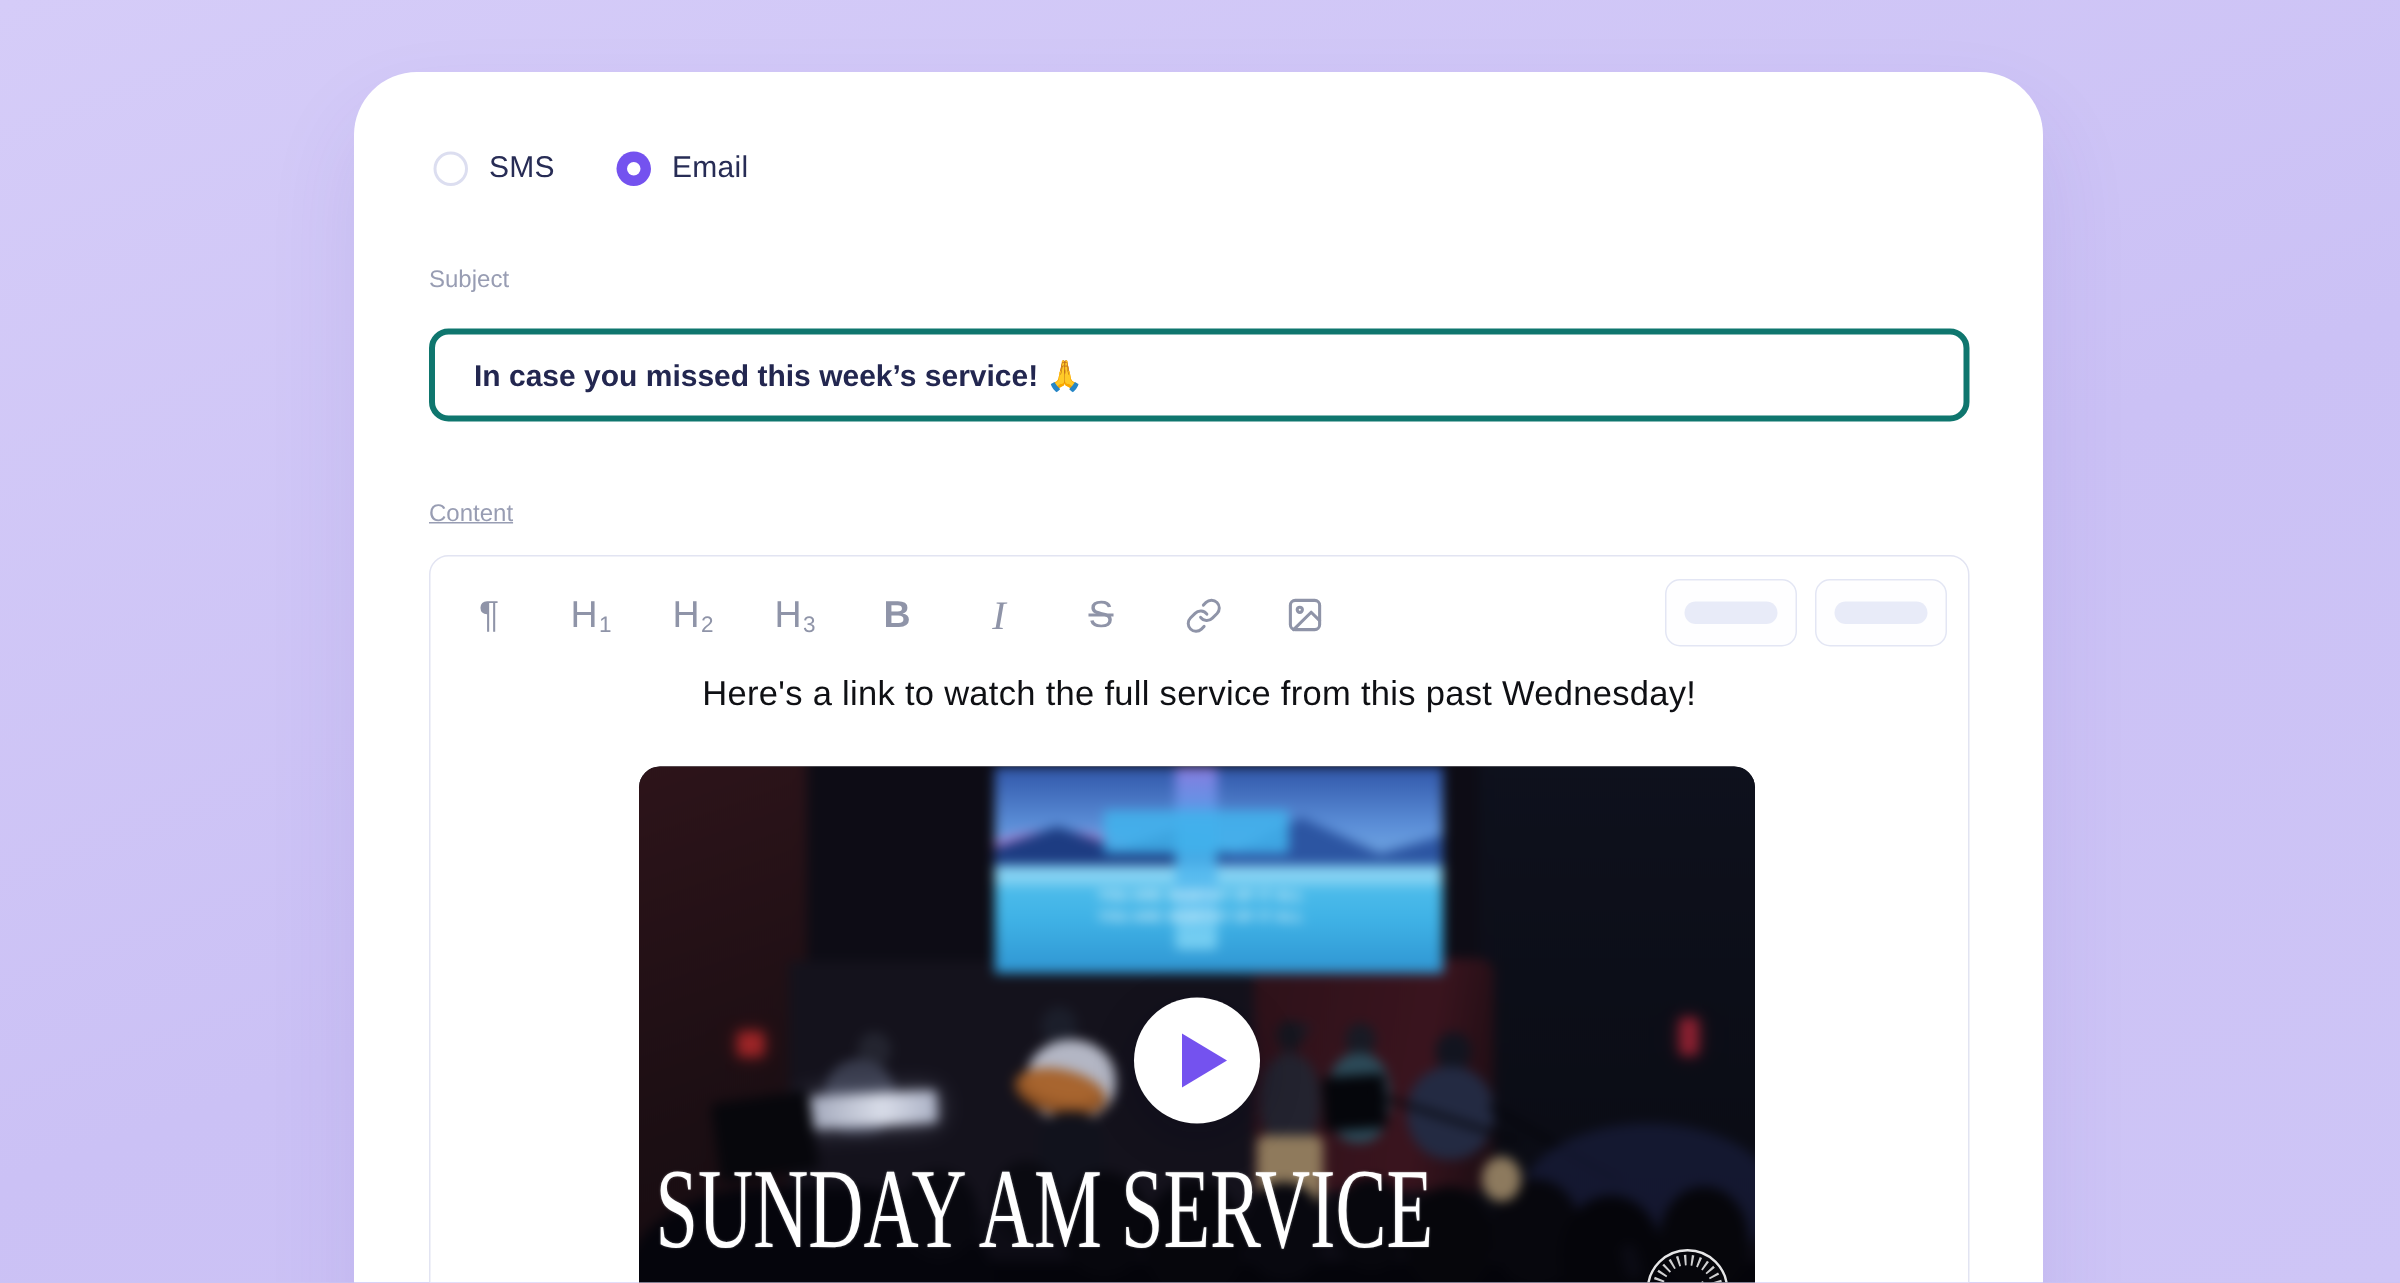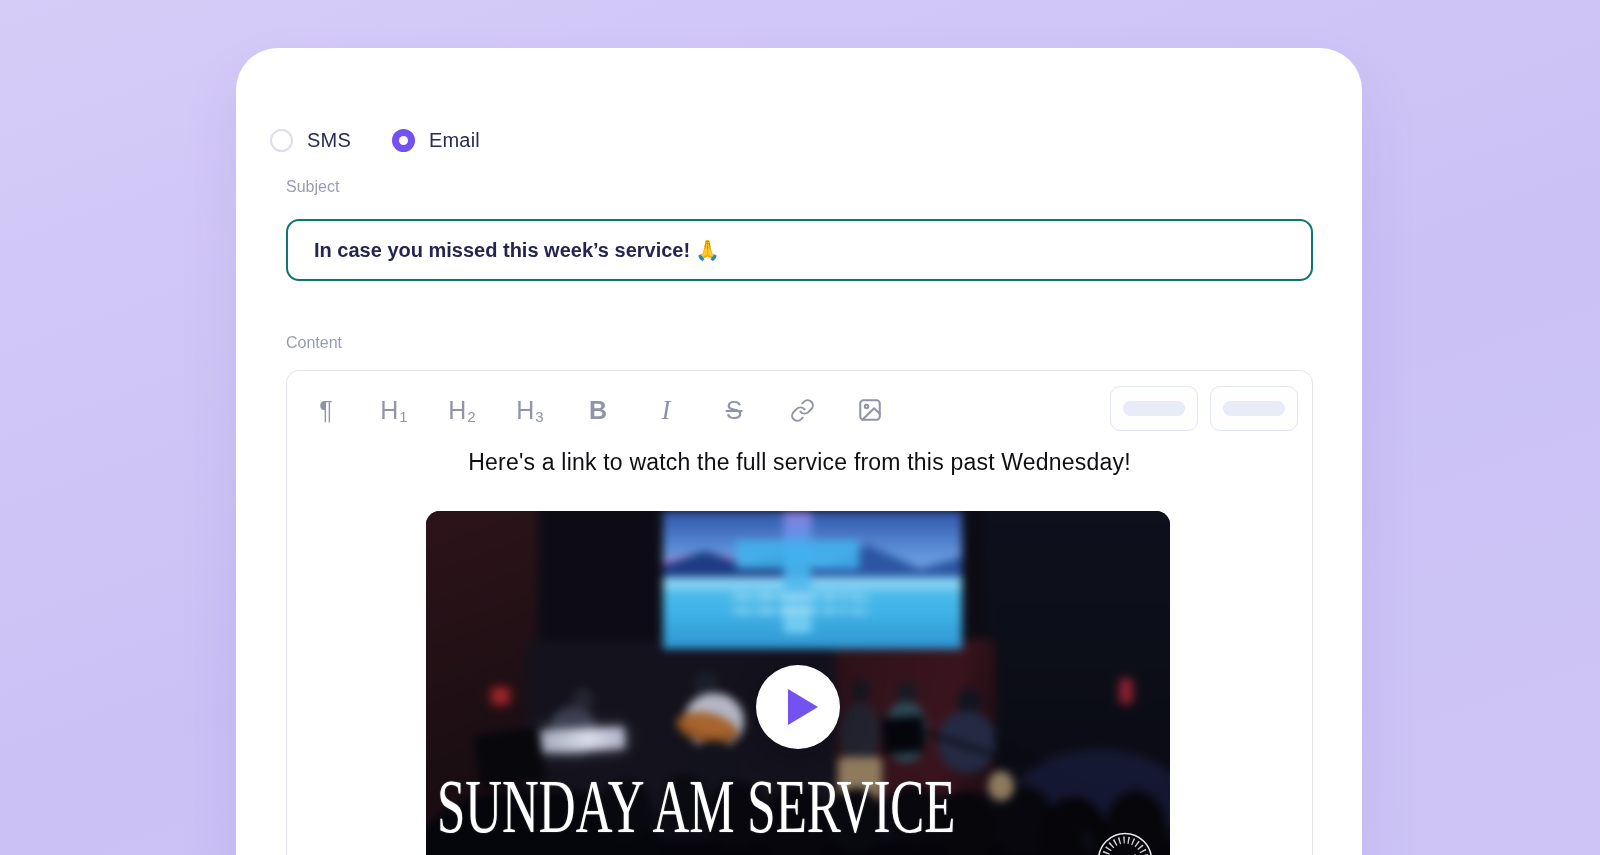--- a/index.html
+++ b/index.html
@@ -8,33 +8,33 @@
     position:relative; width:1600px; height:855px; overflow:hidden;
     background:linear-gradient(160deg,#d5ccf8 0%,#cbc1f5 55%,#cec5f6 100%);
     font-family:"Liberation Sans",sans-serif;
   }
   .card{
     position:absolute; left:236px; top:48px; width:1126px; height:900px;
     background:#ffffff; border-radius:42px;
     box-shadow:0 30px 60px rgba(82,62,165,0.10);
   }
   
-  .channel-row{ position:absolute; left:34px; top:53px; display:flex; align-items:center; gap:41px;margin-top:28px; }
+  .channel-row{ position:absolute; left:53px; top:53px; display:flex; align-items:center; gap:41px; }
   .radio-opt{ display:flex; align-items:center; gap:14px; cursor:pointer; }
   .radio-opt .opt-label{ font-size:20px; font-weight:500; color:#272c55; letter-spacing:.2px; }
   .radio-circle{ width:23px; height:23px; border-radius:50%; border:2px solid #dcdef0; background:#fff; }
   .radio-circle.selected{ border:none; background:#7452ef; display:flex; align-items:center; justify-content:center; }
   .radio-circle.selected::after{ content:""; width:9px; height:9px; border-radius:50%; background:#fff; }
   
   .field-label{ position:absolute; left:50px; font-size:16px; color:#989db3; }
   .subject-label{ top:130px; }
-  .content-label{ top:286px; }
+  .content-label{ top:286px;text-decoration:underline; }
   .subject-input{
     position:absolute; left:50px; top:171px; width:1027px; height:62px;
-    border:2px solid #0f766e; border-radius:13px; padding:0 26px;
+    border:4px solid #0f766e; border-radius:13px; padding:0 26px;
     font-family:inherit; font-size:20px; font-weight:700; color:#232750;
     background:#fff; outline:none;
   }
   
   .editor{
     position:absolute; left:50px; top:322px; width:1027px; height:600px;
     border:1px solid #e2e4f2; border-radius:13px; background:#fff;
   }
   .toolbar{ position:absolute; left:25px; top:20px; display:flex; align-items:center; gap:40px; }
   .tb{

